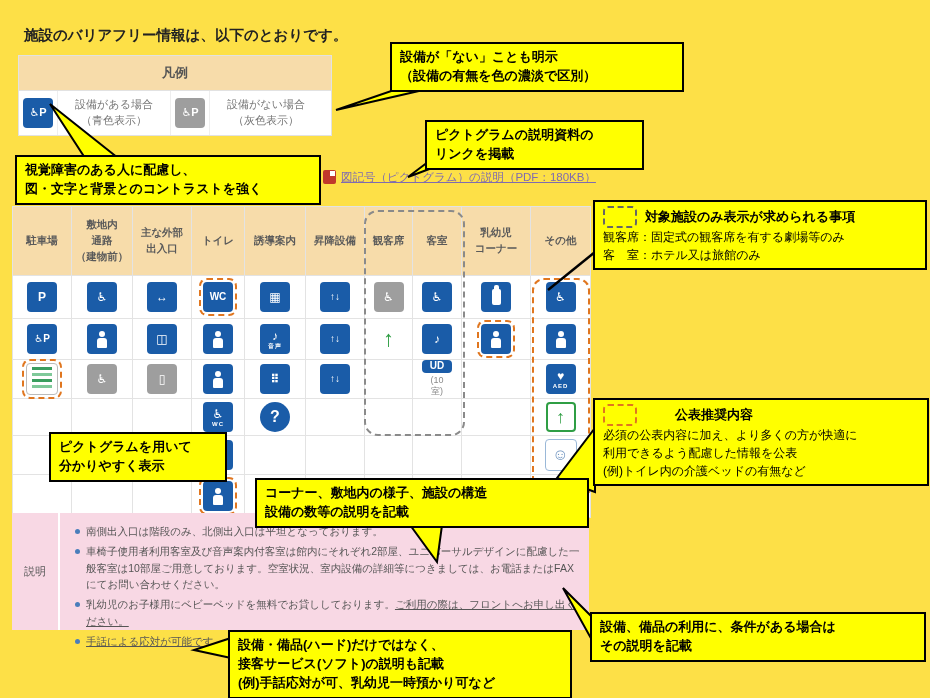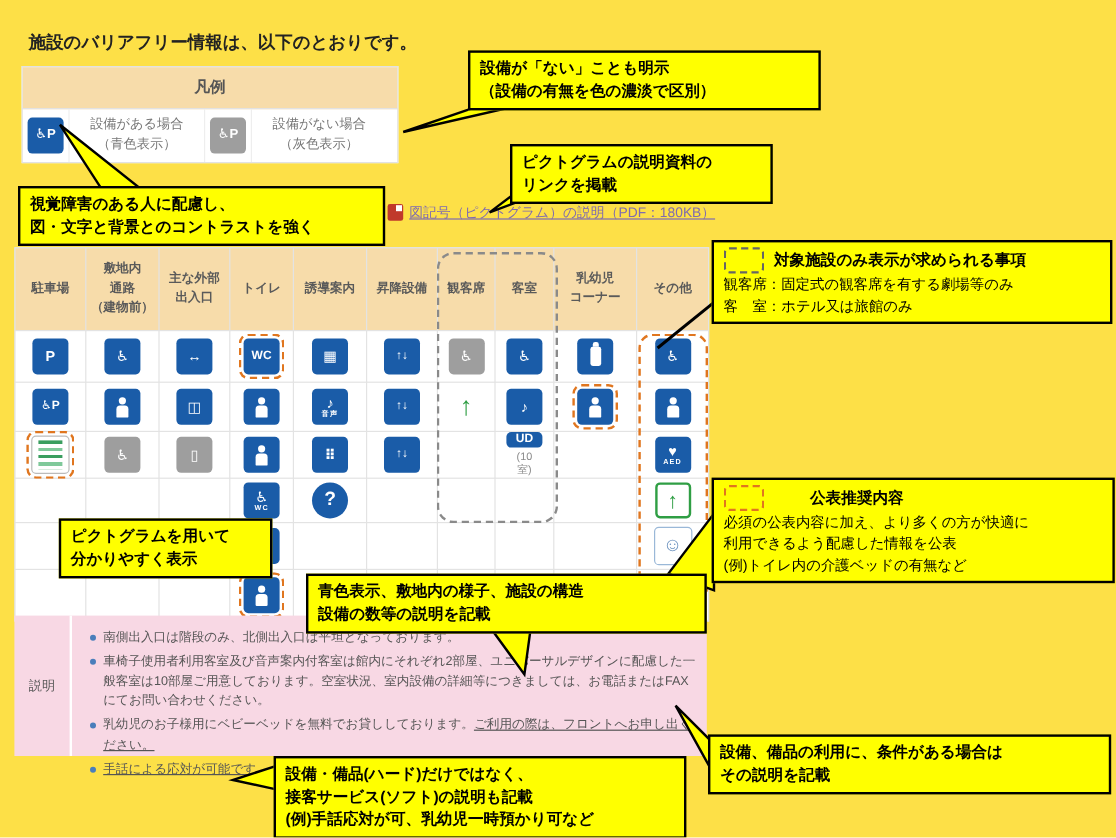--- a/index.html
+++ b/index.html
@@ -397,21 +397,21 @@
     <span class="body-line">観客席：固定式の観客席を有する劇場等のみ</span>
     <span class="body-line">客　室：ホテル又は旅館のみ</span>
   </div>
 
   <div class="abs callout co-display">
     <span class="line">ピクトグラムを用いて</span>
     <span class="line">分かりやすく表示</span>
   </div>
 
   <div class="abs callout co-structure">
-    <span class="line">青色表示、敷地内の様子、施設の構造</span>
+    <span class="line">コーナー、敷地内の様子、施設の構造</span>
     <span class="line">設備の数等の説明を記載</span>
   </div>
 
   <div class="abs callout co-recommended">
     <span class="co-title-row" style="justify-content:flex-start;">
       <span class="mini-dash orange"></span>
       <span style="margin-left:30px;">公表推奨内容</span>
     </span>
     <span class="body-line">必須の公表内容に加え、より多くの方が快適に</span>
     <span class="body-line">利用できるよう配慮した情報を公表</span>

